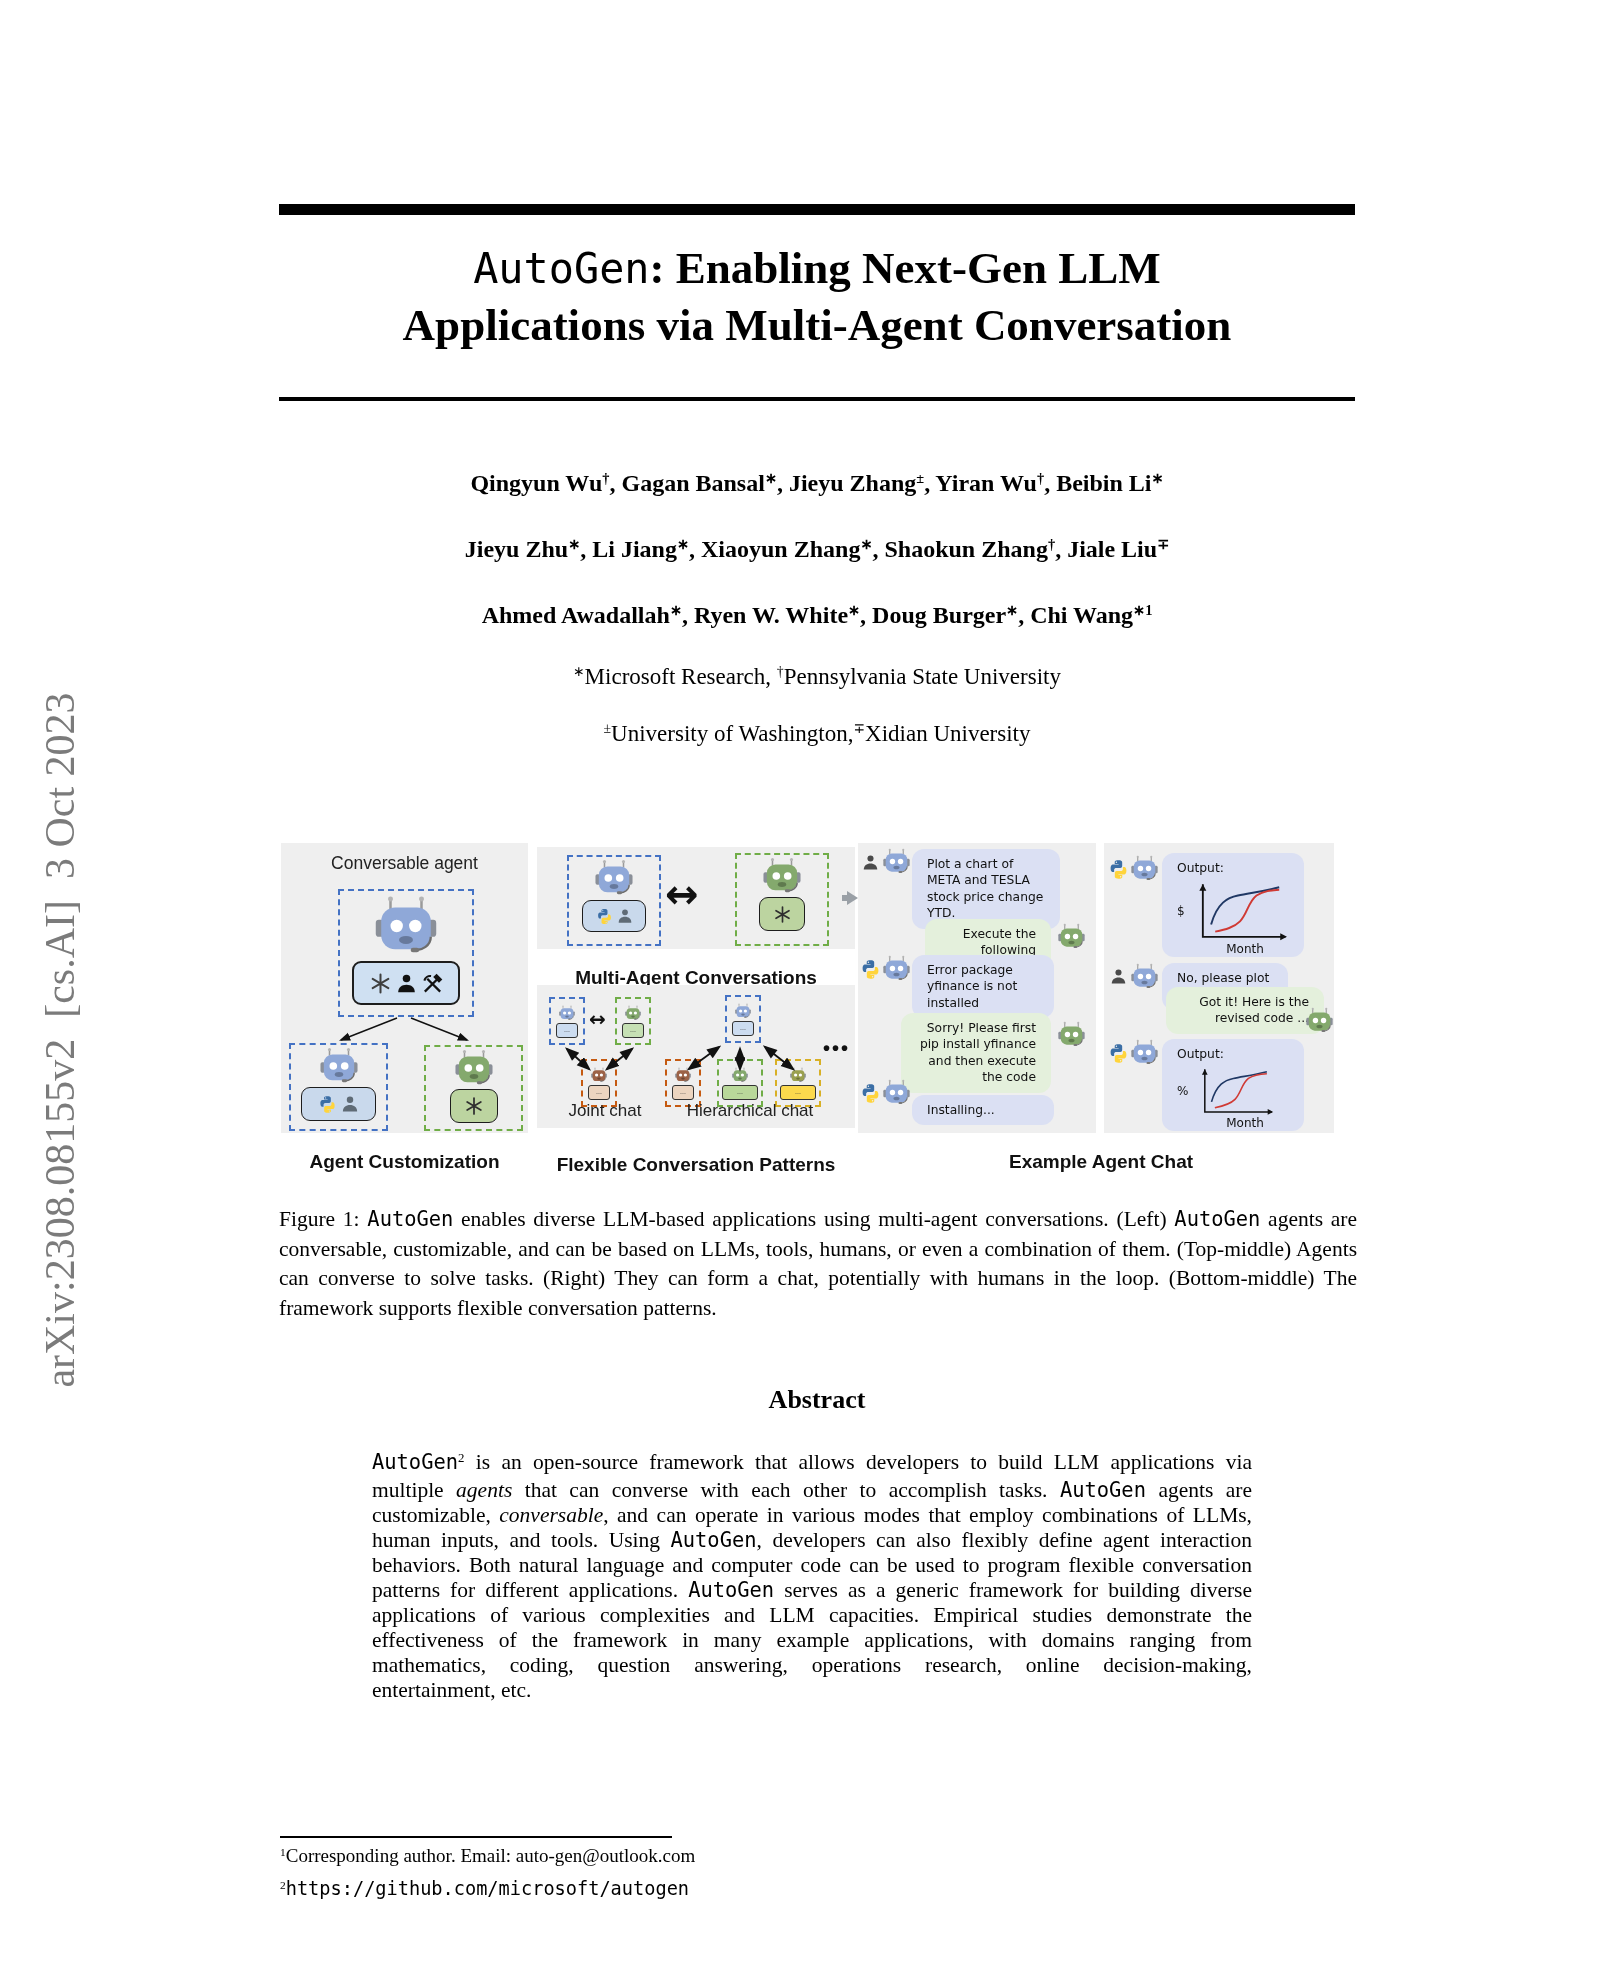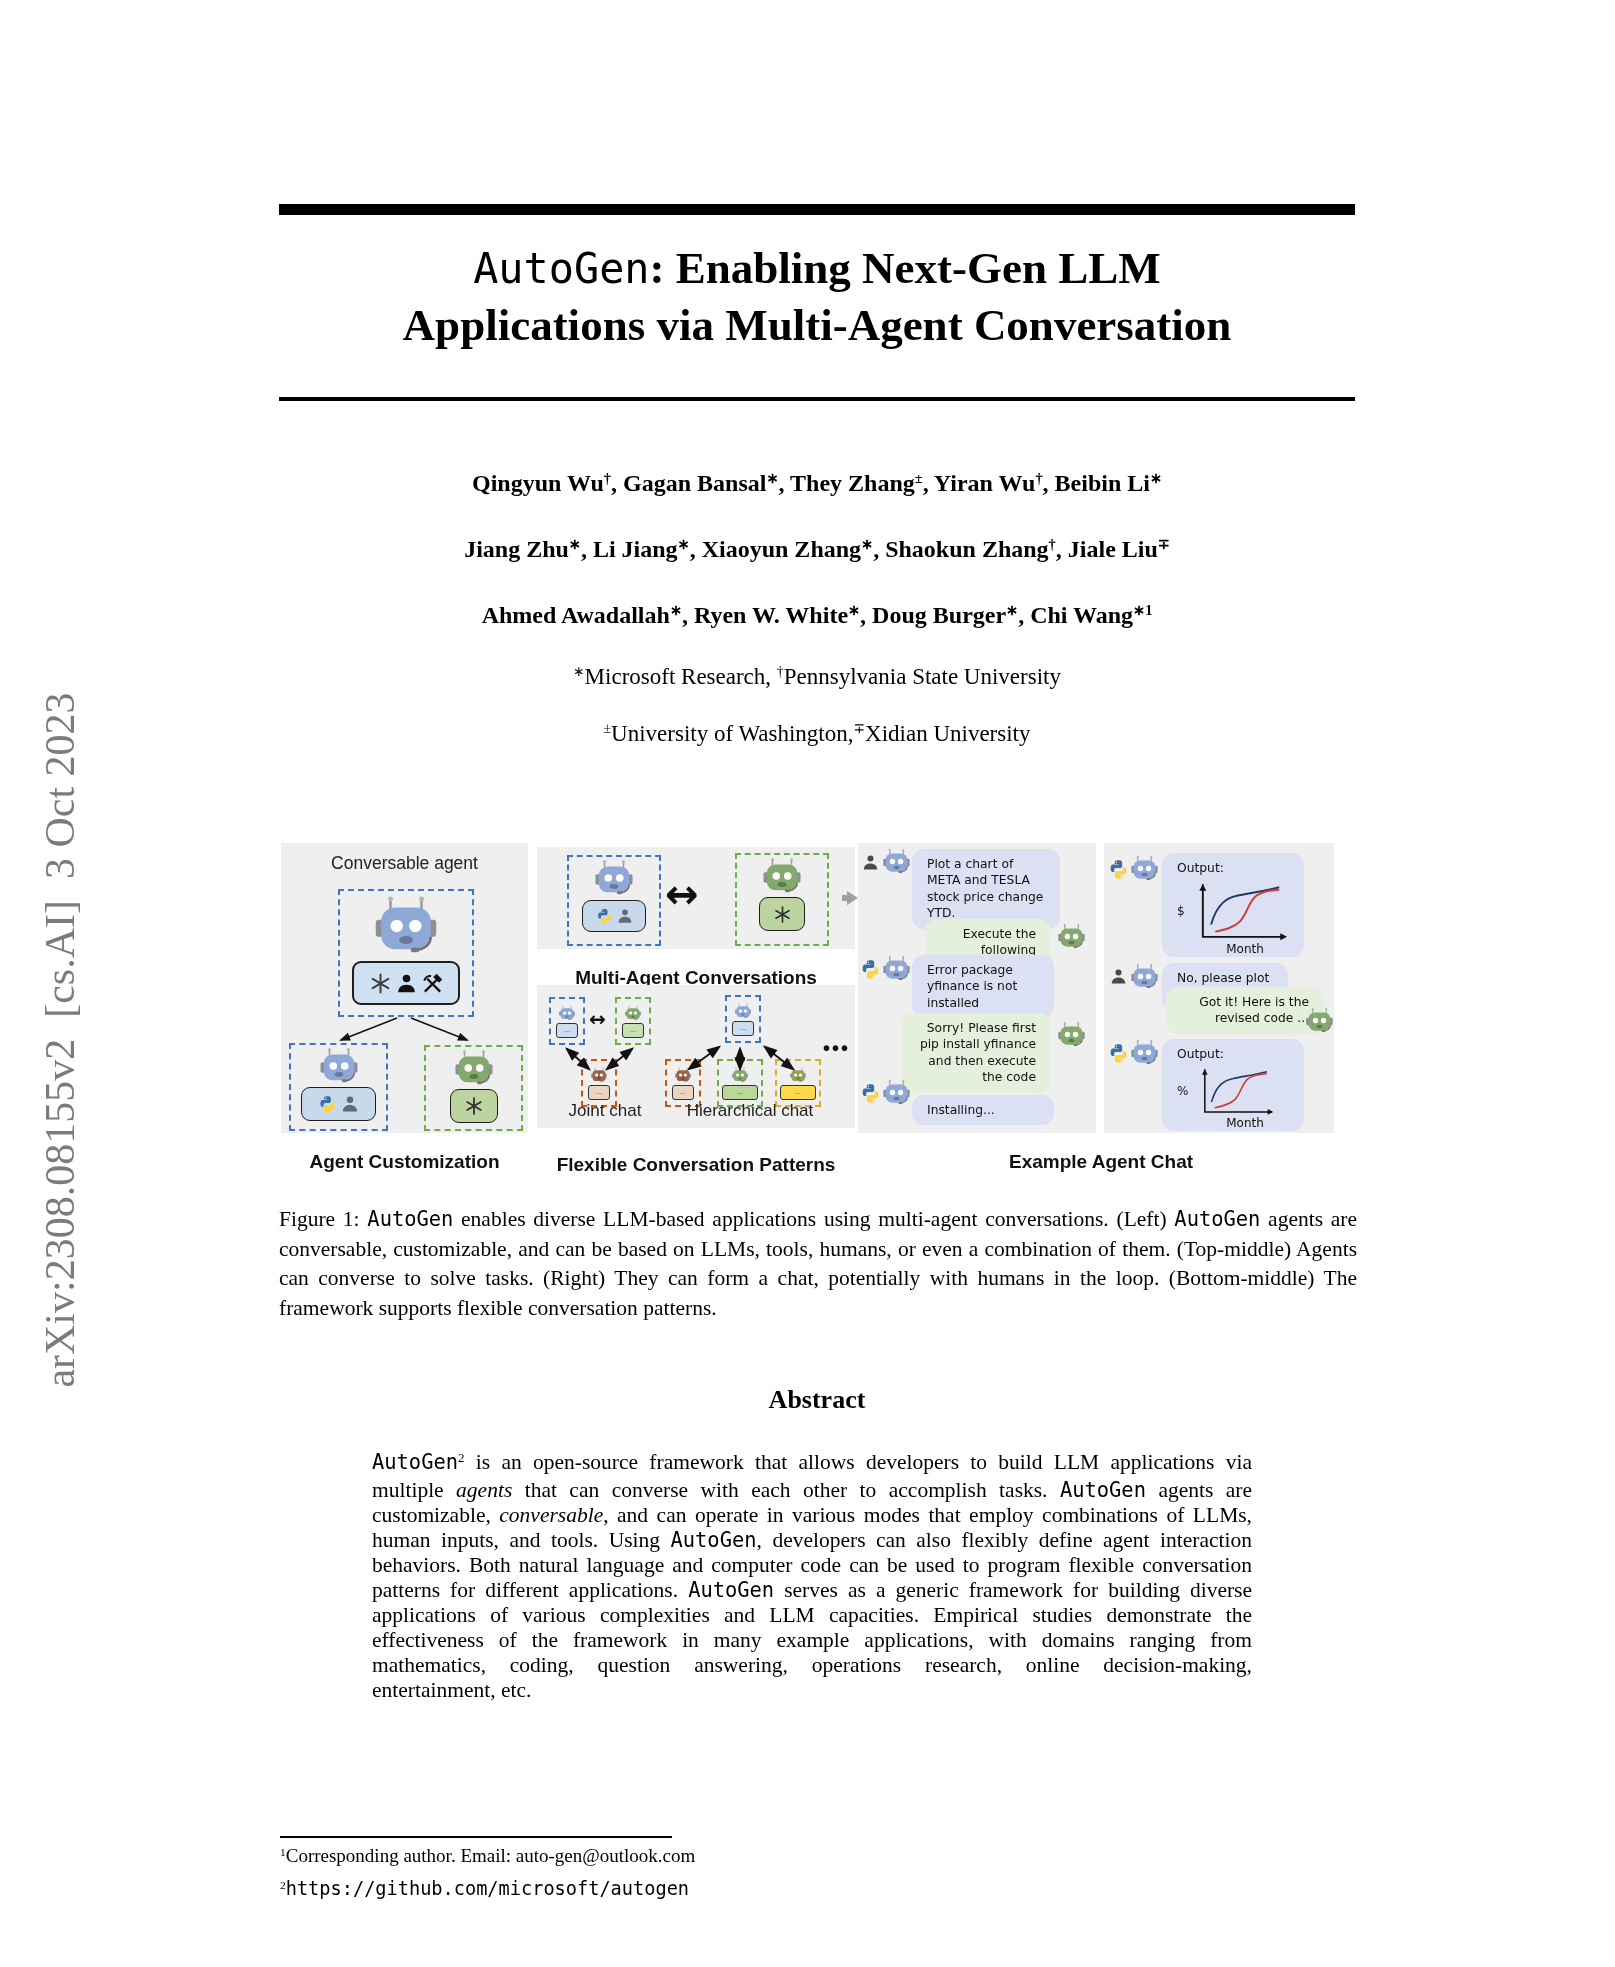--- a/index.html
+++ b/index.html
@@ -136,22 +136,22 @@
 
   <div id="arxiv-sidebar">arXiv:2308.08155v2  [cs.AI]  3 Oct 2023</div>
 
   <div class="rule" style="left:279px;top:204px;width:1076px;height:11px"></div>
   <div id="title">
     <div><span class="rt-mono">AutoGen</span><span>: Enabling Next-Gen LLM</span></div>
     <div>Applications via Multi-Agent Conversation</div>
   </div>
   <div class="rule" style="left:279px;top:397px;width:1076px;height:4px"></div>
 
-  <div class="author-line" style="top:470px"><span>Qingyun Wu</span><span class="rt-sup">†</span><span>, Gagan Bansal</span><span class="rt-sup">∗</span><span>, They Zhang</span><span class="rt-sup">±</span><span>, Yiran Wu</span><span class="rt-sup">†</span><span>, Beibin Li</span><span class="rt-sup">∗</span></div>
-  <div class="author-line" style="top:536px"><span>Jiang Zhu</span><span class="rt-sup">∗</span><span>, Li Jiang</span><span class="rt-sup">∗</span><span>, Xiaoyun Zhang</span><span class="rt-sup">∗</span><span>, Shaokun Zhang</span><span class="rt-sup">†</span><span>, Jiale Liu</span><span class="rt-sup">∓</span></div>
+  <div class="author-line" style="top:470px"><span>Qingyun Wu</span><span class="rt-sup">†</span><span>, Gagan Bansal</span><span class="rt-sup">∗</span><span>, Jieyu Zhang</span><span class="rt-sup">±</span><span>, Yiran Wu</span><span class="rt-sup">†</span><span>, Beibin Li</span><span class="rt-sup">∗</span></div>
+  <div class="author-line" style="top:536px"><span>Jieyu Zhu</span><span class="rt-sup">∗</span><span>, Li Jiang</span><span class="rt-sup">∗</span><span>, Xiaoyun Zhang</span><span class="rt-sup">∗</span><span>, Shaokun Zhang</span><span class="rt-sup">†</span><span>, Jiale Liu</span><span class="rt-sup">∓</span></div>
   <div class="author-line" style="top:602px"><span>Ahmed Awadallah</span><span class="rt-sup">∗</span><span>, Ryen W. White</span><span class="rt-sup">∗</span><span>, Doug Burger</span><span class="rt-sup">∗</span><span>, Chi Wang</span><span class="rt-sup">∗1</span></div>
   <div class="affil-line" style="top:664px"><span class="rt-sup">∗</span><span>Microsoft Research, </span><span class="rt-sup">†</span><span>Pennsylvania State University</span></div>
   <div class="affil-line" style="top:721px"><span class="rt-sup">±</span><span>University of Washington,</span><span class="rt-sup">∓</span><span>Xidian University</span></div>
 
   <div id="figure">
 
     <div class="panel" style="left:0;top:0;width:247px;height:290px">
       <div class="small-label" style="left:0;top:10px;width:100%;font-size:17.5px">Conversable agent</div>
 
       <div class="dashed-box" style="left:57px;top:46px;width:132px;height:124px">

